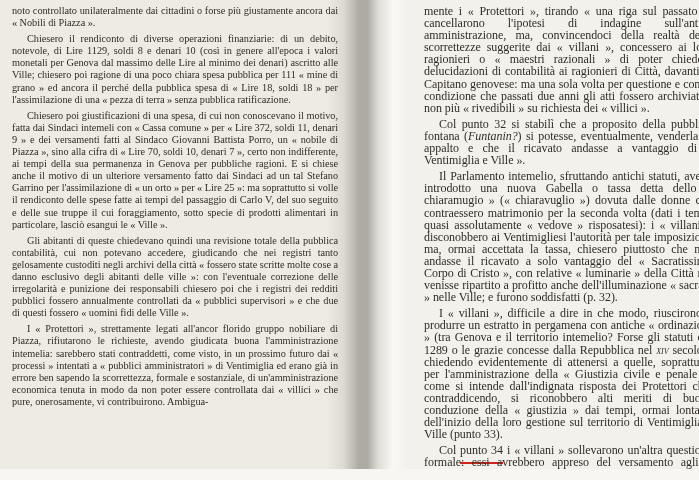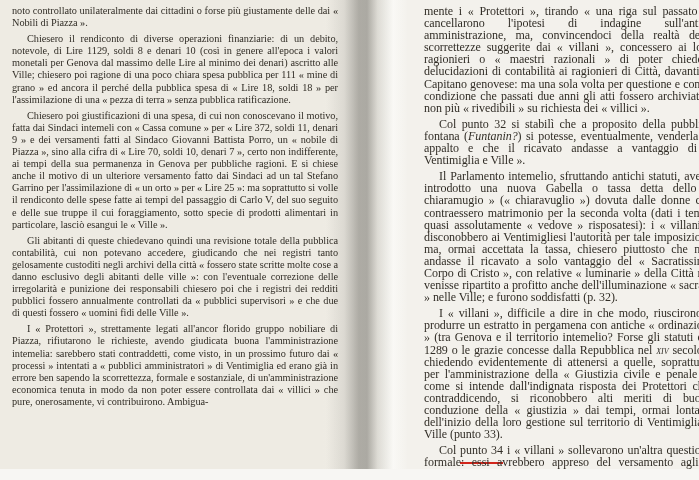--- a/index.html
+++ b/index.html
@@ -78,21 +78,21 @@
   }
 </style>
 </head>
 <body>
 
 <div class="scan">
 
   <div class="gutter-shadow"></div>
 
   <div class="col col-left">
-    <p class="para no-indent">noto controllato unilateralmente dai cittadini o forse più giustamente delle dai « Nobili di Piazza ».</p>
+    <p class="para no-indent">noto controllato unilateralmente dai cittadini o forse più giustamente ancora dai « Nobili di Piazza ».</p>
     <p class="para">Chiesero il rendiconto di diverse operazioni finanziarie: di un debito, notevole, di Lire 1129, soldi 8 e denari 10 (così in genere all'epoca i valori monetali per Genova dal massimo delle Lire al minimo dei denari) ascritto alle Ville; chiesero poi ragione di una poco chiara spesa pubblica per 111 « mine di grano » ed ancora il perché della pubblica spesa di « Lire 18, soldi 18 » per l'assimilazione di una « pezza di terra » senza pubblica ratificazione.</p>
     <p class="para">Chiesero poi giustificazioni di una spesa, di cui non conoscevano il motivo, fatta dai Sindaci intemeli con « Cassa comune » per « Lire 372, soldi 11, denari 9 » e dei versamenti fatti al Sindaco Giovanni Battista Porro, un « nobile di Piazza », sino alla cifra di « Lire 70, soldi 10, denari 7 », certo non indifferente, ai tempi della sua permanenza in Genova per pubbliche ragioni. E si chiese anche il motivo di un ulteriore versamento fatto dai Sindaci ad un tal Stefano Garrino per l'assimilazione di « un orto » per « Lire 25 »: ma soprattutto si volle il rendiconto delle spese fatte ai tempi del passaggio di Carlo V, del suo seguito e delle sue truppe il cui foraggiamento, sotto specie di prodotti alimentari in particolare, lasciò esangui le « Ville ».</p>
     <p class="para">Gli abitanti di queste chiedevano quindi una revisione totale della pubblica contabilità, cui non potevano accedere, giudicando che nei registri tanto gelosamente custoditi negli archivi della città « fossero state scritte molte cose a danno esclusivo degli abitanti delle ville »: con l'eventuale correzione delle irregolarità e punizione dei responsabili chiesero poi che i registri dei redditi pubblici fossero annualmente controllati da « pubblici supervisori » e che due di questi fossero « uomini fidi delle Ville ».</p>
     <p class="para">I « Protettori », strettamente legati all'ancor florido gruppo nobiliare di Piazza, rifiutarono le richieste, avendo giudicata buona l'amministrazione intemelia: sarebbero stati contraddetti, come visto, in un prossimo futuro dai « processi » intentati a « pubblici amministratori » di Ventimiglia ed erano già in errore ben sapendo la scorrettezza, formale e sostanziale, di un'amministrazione economica tenuta in modo da non poter essere controllata dai « villici » che pure, onerosamente, vi contribuirono. Ambigua-</p>
   </div>
 
   <div class="col col-right">
     <p class="para no-indent">mente i « Protettori », tirando « una riga sul passato », cancellarono l'ipotesi di indagine sull'antica amministrazione, ma, convincendoci della realtà delle scorrettezze suggerite dai « villani », concessero ai loro ragionieri o « maestri razionali » di poter chiedere delucidazioni di contabilità ai ragionieri di Città, davanti al Capitano genovese: ma una sola volta per questione e con la condizione che passati due anni gli atti fossero archiviati e non più « rivedibili » su richiesta dei « villici ».</p>
     <p class="para">Col punto 32 si stabilì che a proposito della pubblica fontana (<i class="italic-note">Funtanin?</i>) si potesse, eventualmente, venderla in appalto e che il ricavato andasse a vantaggio di « Ventimiglia e Ville ».</p>
     <p class="para">Il Parlamento intemelio, sfruttando antichi statuti, aveva introdotto una nuova Gabella o tassa detta dello « chiaramugio » (« chiaravuglio ») dovuta dalle donne che contraessero matrimonio per la seconda volta (dati i tempi quasi assolutamente « vedove » risposatesi): i « villani » disconobbero ai Ventimigliesi l'autorità per tale imposizione ma, ormai accettata la tassa, chiesero piuttosto che non andasse il ricavato a solo vantaggio del « Sacratissimo Corpo di Cristo », con relative « luminarie » della Città ma venisse ripartito a profitto anche dell'illuminazione « sacrale » nelle Ville; e furono soddisfatti (p. 32).</p>

